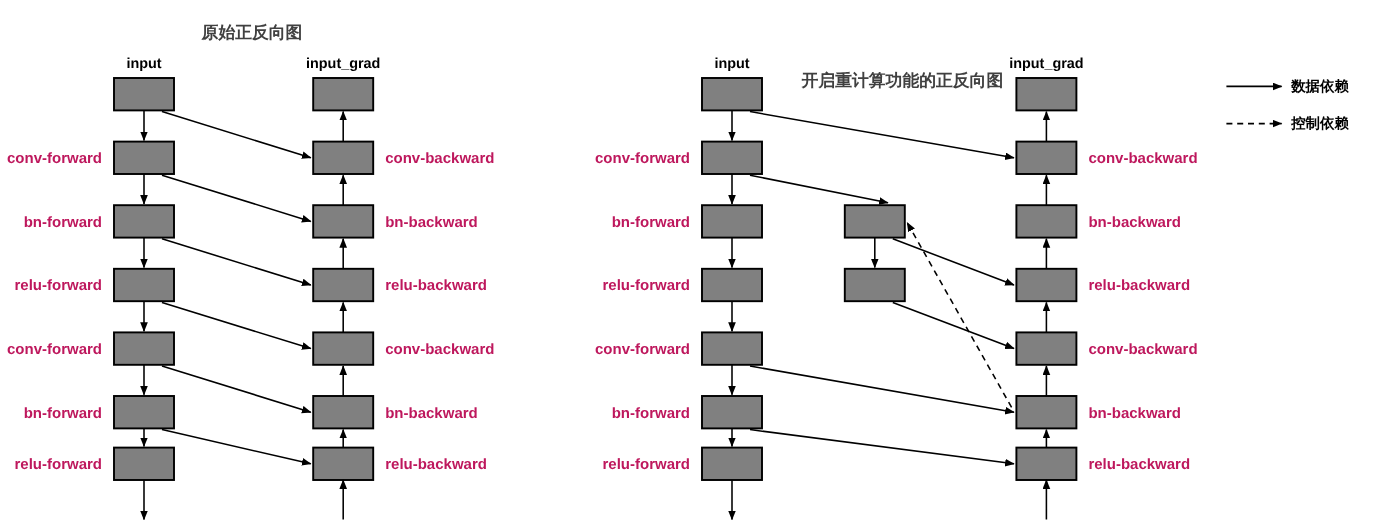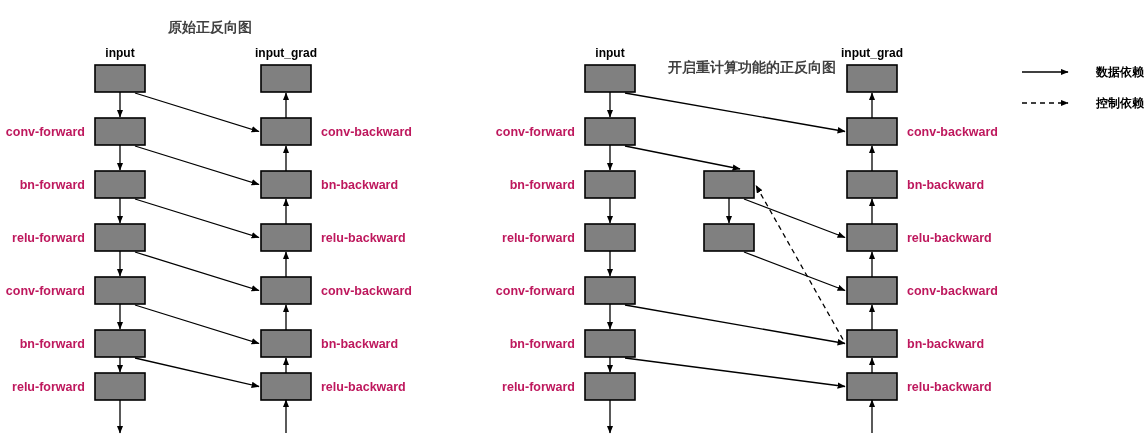--- a/index.html
+++ b/index.html
@@ -19,21 +19,20 @@
   }
   .node-label{
     position:absolute;font-size:12.5px;color:#be185d;white-space:nowrap;
   }
   .node-label.right-side{transform:translateY(-50%);}
   .node-label.left-side{transform:translate(-100%,-50%);}
   .legend-label{
     position:absolute;font-size:12px;color:#000;white-space:nowrap;
     transform:translateY(-50%);
     font-family:"DejaVu Sans","Liberation Sans",sans-serif;
-    margin-left:20px;
   }
   svg{position:absolute;left:0;top:0;width:1147px;height:439px;overflow:visible;}
   .box{fill:#808080;stroke:#000000;stroke-width:1.6;}
   .edge{stroke:#000000;stroke-width:1.3;fill:none;}
   .edge-dashed{stroke:#000000;stroke-width:1.3;fill:none;stroke-dasharray:5 4;}
   .legend-line{stroke:#000000;stroke-width:1.6;fill:none;}
   .legend-line-dashed{stroke:#000000;stroke-width:1.6;fill:none;stroke-dasharray:5 4;}
 </style>
 </head>
 <body>

